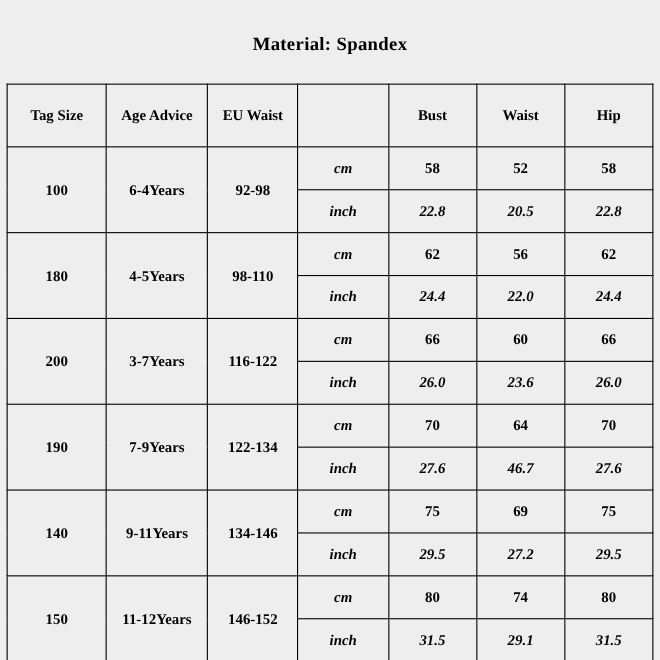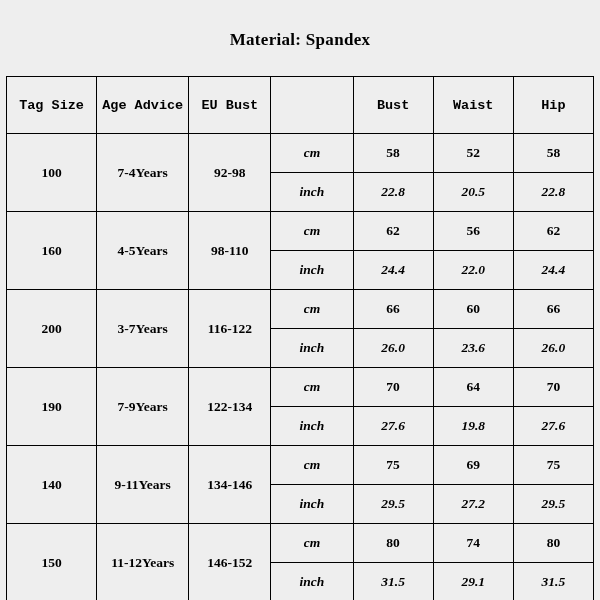--- a/index.html
+++ b/index.html
@@ -44,21 +44,20 @@
     border: 1px solid #000000;
     text-align: center;
     vertical-align: middle;
     font-size: 13.5px;
     font-weight: bold;
     padding: 0;
     background: #eeeeee;
   }
   th.hdr {
     height: 56px;
-    font-family: Liberation Mono, monospace;
   }
   td.tag, td.age, td.eu {
     height: 76px;
   }
   td.unit {
     height: 38px;
     font-size: 12.5px;
     font-style: italic;
   }
   td.val {
@@ -90,47 +89,47 @@
         <col class="c-eu">
         <col class="c-unit">
         <col class="c-m">
         <col class="c-m">
         <col class="c-m">
       </colgroup>
       <thead>
         <tr>
           <th class="hdr">Tag Size</th>
           <th class="hdr">Age Advice</th>
-          <th class="hdr">EU Bust</th>
+          <th class="hdr">EU Waist</th>
           <th class="hdr hdr-blank"></th>
           <th class="hdr">Bust</th>
           <th class="hdr">Waist</th>
           <th class="hdr">Hip</th>
         </tr>
       </thead>
       <tbody>
 
         <tr>
           <td class="tag" rowspan="2">100</td>
-          <td class="age" rowspan="2">7-4Years</td>
+          <td class="age" rowspan="2">6-4Years</td>
           <td class="eu" rowspan="2">92-98</td>
           <td class="unit">cm</td>
           <td class="val">58</td>
           <td class="val">52</td>
           <td class="val">58</td>
         </tr>
         <tr>
           <td class="unit">inch</td>
           <td class="val inch-cell">22.8</td>
           <td class="val inch-cell">20.5</td>
           <td class="val inch-cell">22.8</td>
         </tr>
 
         <tr>
-          <td class="tag" rowspan="2">160</td>
+          <td class="tag" rowspan="2">180</td>
           <td class="age" rowspan="2">4-5Years</td>
           <td class="eu" rowspan="2">98-110</td>
           <td class="unit">cm</td>
           <td class="val">62</td>
           <td class="val">56</td>
           <td class="val">62</td>
         </tr>
         <tr>
           <td class="unit">inch</td>
           <td class="val inch-cell">24.4</td>
@@ -159,21 +158,21 @@
           <td class="age" rowspan="2">7-9Years</td>
           <td class="eu" rowspan="2">122-134</td>
           <td class="unit">cm</td>
           <td class="val">70</td>
           <td class="val">64</td>
           <td class="val">70</td>
         </tr>
         <tr>
           <td class="unit">inch</td>
           <td class="val inch-cell">27.6</td>
-          <td class="val inch-cell">19.8</td>
+          <td class="val inch-cell">46.7</td>
           <td class="val inch-cell">27.6</td>
         </tr>
 
         <tr>
           <td class="tag" rowspan="2">140</td>
           <td class="age" rowspan="2">9-11Years</td>
           <td class="eu" rowspan="2">134-146</td>
           <td class="unit">cm</td>
           <td class="val">75</td>
           <td class="val">69</td>

